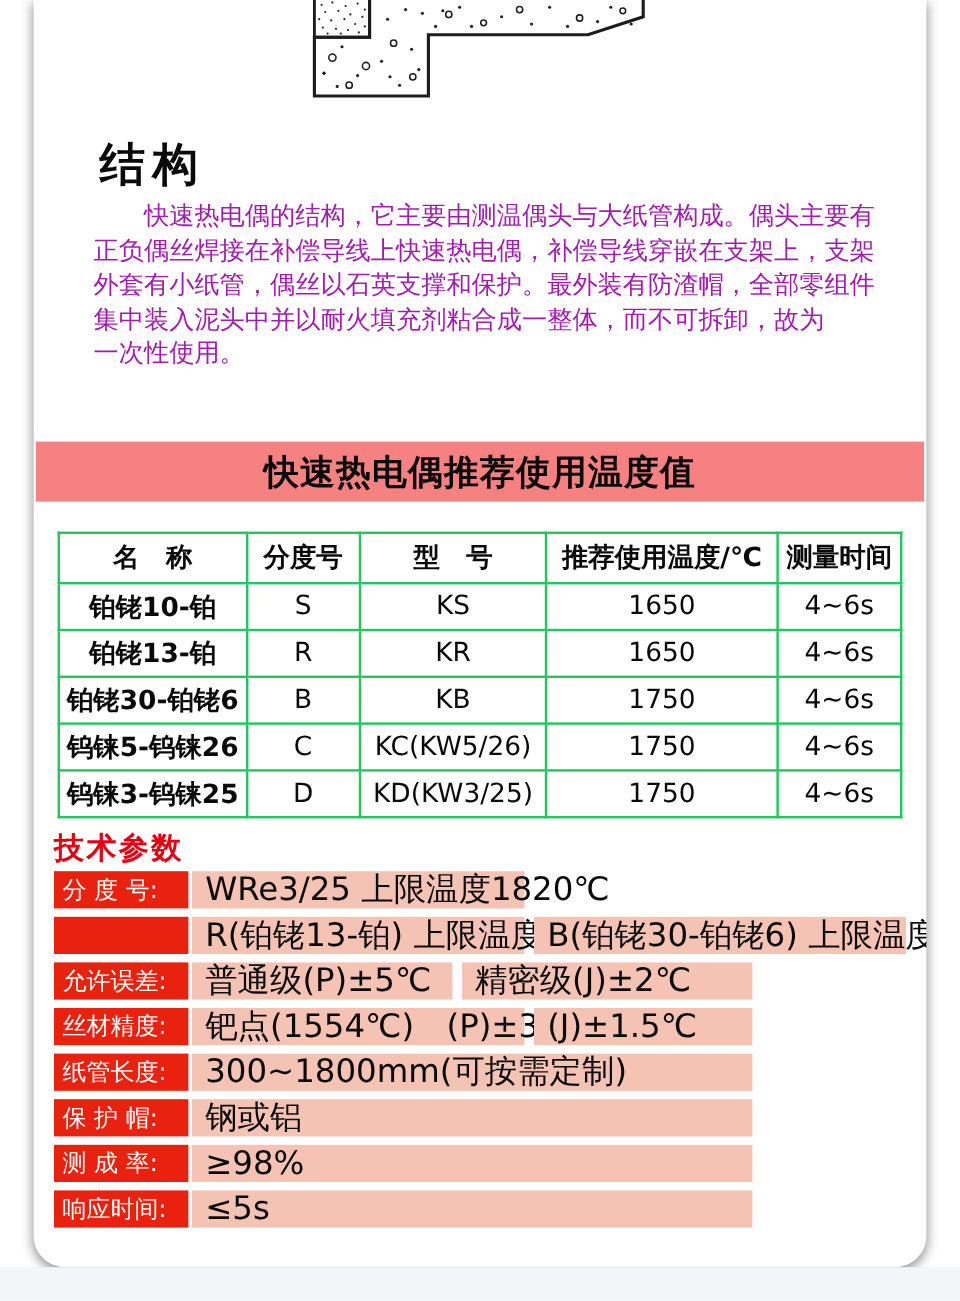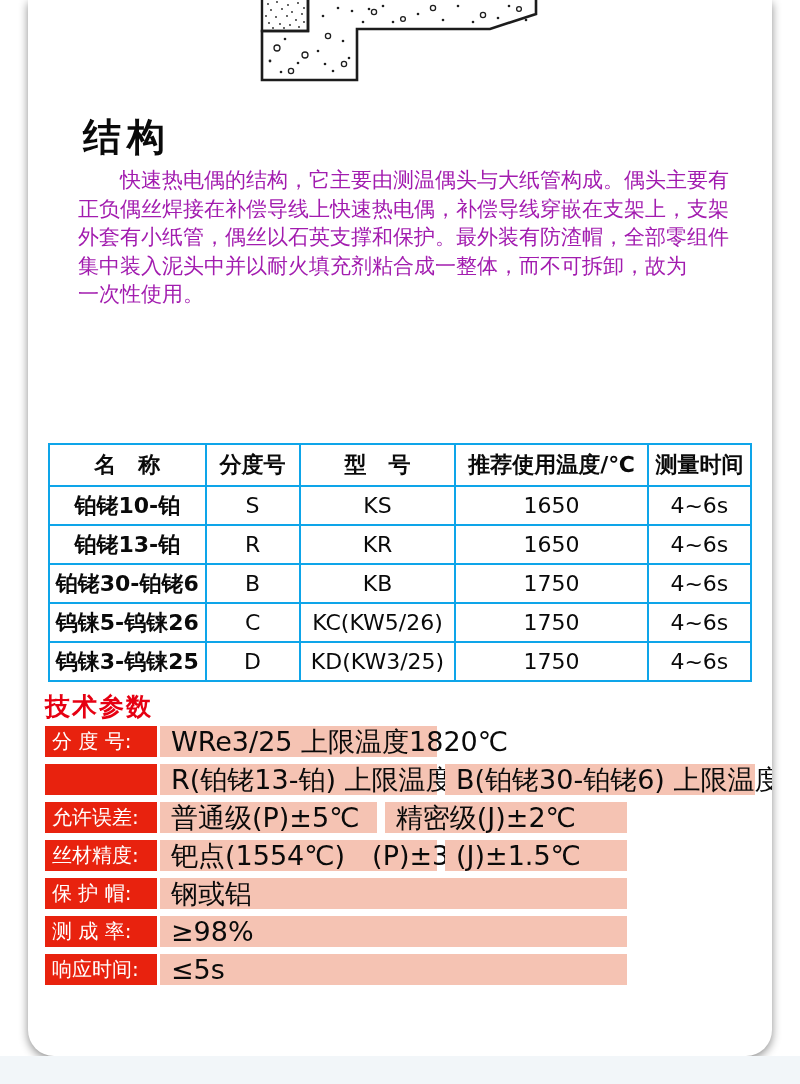--- a/index.html
+++ b/index.html
@@ -39,21 +39,21 @@
     position:absolute;left:2px;top:368px;width:740px;height:50px;
     background:var(--banner_bg);
     text-align:center;line-height:50px;
     font-size:29px;font-weight:bold;color:#0a0a0a;letter-spacing:1px;
   }
   table.temp{
     position:absolute;left:20px;top:443px;width:704px;
     border-collapse:collapse;table-layout:fixed;
   }
   table.temp th,table.temp td{
-    border:2px solid #0ea5e9;text-align:center;vertical-align:middle;
+    border:2px solid #22c55e;text-align:center;vertical-align:middle;
     font-size:22px;color:#0a0a0a;white-space:pre;
   }
   table.temp th{height:42px;font-weight:bold;}
   table.temp td{height:39px;font-weight:normal;}
   table.temp td.cname{font-weight:bold;}
   .tech-title{
     position:absolute;left:17px;top:690px;
     font-size:25px;font-weight:bold;color:var(--accent_red);letter-spacing:2px;
   }
   .tech{
@@ -150,20 +150,21 @@
   <div class="section-title">结构</div>
 
   <div class="para">
     <div>　　快速热电偶的结构，它主要由测温偶头与大纸管构成。偶头主要有</div>
     <div>正负偶丝焊接在补偿导线上快速热电偶，补偿导线穿嵌在支架上，支架</div>
     <div>外套有小纸管，偶丝以石英支撑和保护。最外装有防渣帽，全部零组件</div>
     <div>集中装入泥头中并以耐火填充剂粘合成一整体，而不可拆卸，故为</div>
     <div>一次性使用。</div>
   </div>
 
+  <div class="banner">快速热电偶推荐使用温度值</div>
 
   <table class="temp">
     <colgroup>
       <col style="width:22.3%">
         <col style="width:13.4%">
         <col style="width:22.2%">
         <col style="width:27.4%">
         <col style="width:14.7%">
     </colgroup>
     <tbody>
@@ -228,20 +229,24 @@
       <div class="tlabel">允许误差:</div>
       <div class="tcell cell-a">普通级(P)±5℃</div>
       <div class="tcell cell-b">精密级(J)±2℃</div>
     </div>
     <div class="trow">
       <div class="tlabel">丝材精度:</div>
       <div class="tcell cell-a">钯点(1554℃)　(P)±3℃</div>
       <div class="tcell cell-b">(J)±1.5℃</div>
     </div>
     <div class="trow">
+      <div class="tlabel">纸管长度:</div>
+      <div class="tcell cell-full">300~1800mm(可按需定制)</div>
+    </div>
+    <div class="trow">
       <div class="tlabel">保 护 帽:</div>
       <div class="tcell cell-full">钢或铝</div>
     </div>
     <div class="trow">
       <div class="tlabel">测 成 率:</div>
       <div class="tcell cell-full">≥98%</div>
     </div>
     <div class="trow">
       <div class="tlabel">响应时间:</div>
       <div class="tcell cell-full">≤5s</div>

